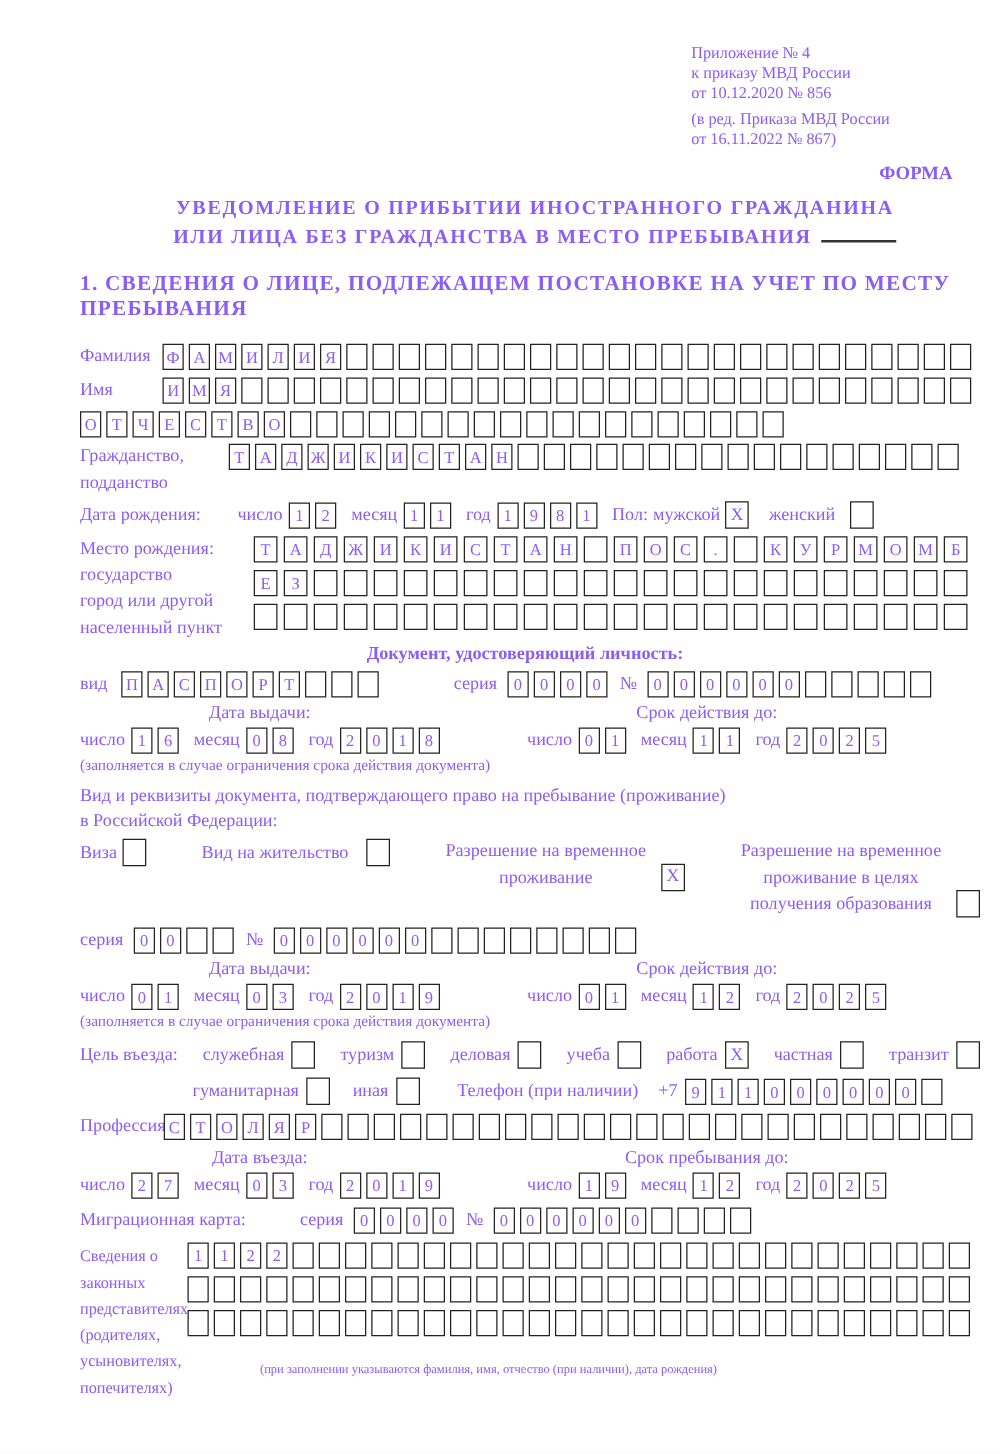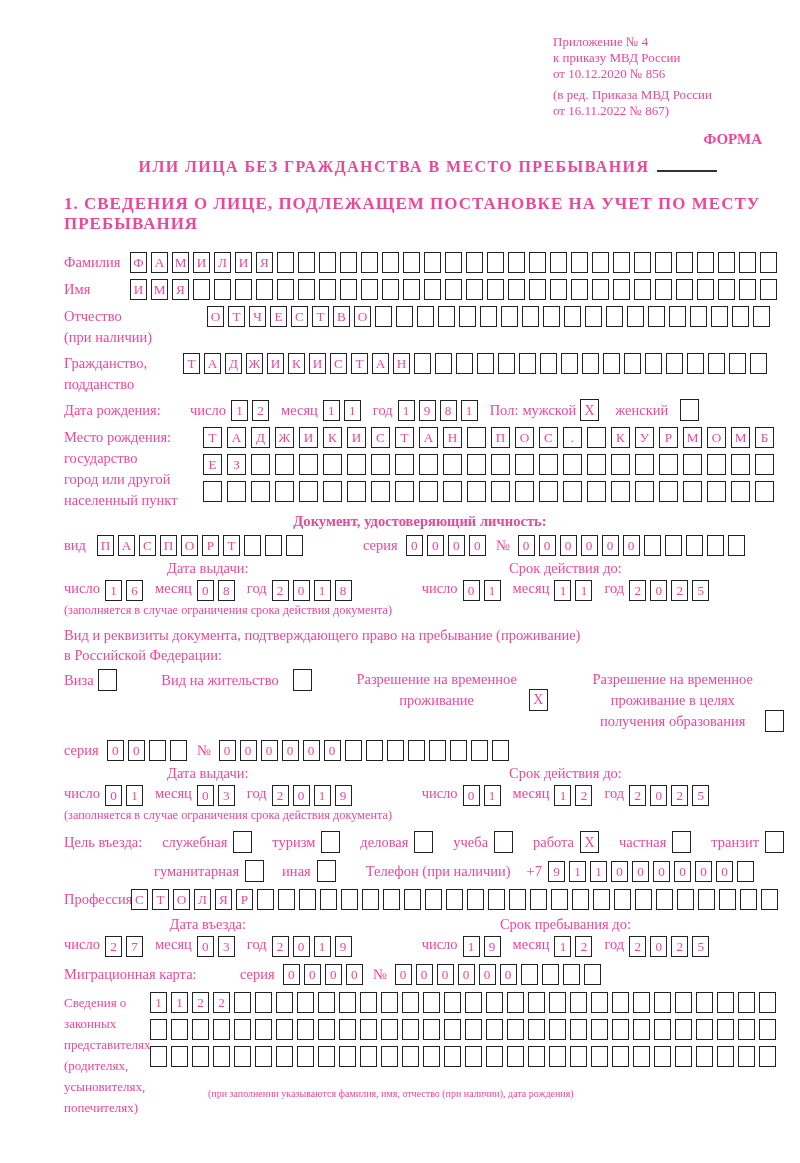--- a/index.html
+++ b/index.html
@@ -1,17 +1,17 @@
 <!DOCTYPE html>
 <html><head>
 <meta charset="utf-8">
 <style>
   html,body{margin:0;padding:0;background:#f2f2f2;}
   .page{width:800px;height:1163px;box-sizing:border-box;margin:0 auto;background:#fff;
-        padding:34px 8px 0 64px;font-family:"Liberation Serif","DejaVu Serif",serif;color:#ec4899;
+        padding:34px 8px 0 64px;font-family:"Liberation Serif","DejaVu Serif",serif;color:#8b5cf6;
         overflow:hidden;position:relative;}
   .hdr{margin-left:489px;font-size:13px;line-height:16px;}
   .hdr .rev{margin-top:5px;}
   .forma{font-weight:bold;font-size:15px;text-align:right;padding-right:30px;margin-top:12px;}
   .title{font-weight:bold;font-size:16px;letter-spacing:1.4px;text-align:center;line-height:22px;margin-top:8px;}
   .blank{display:inline-block;width:60px;border-bottom:2.2px solid #333;height:14px;margin-left:8px;vertical-align:baseline;}
   .sec{font-weight:bold;font-size:17px;letter-spacing:1.0px;margin-top:16px;}
   .txt{font-size:14.5px;line-height:20px;}
   
   .boxes{display:inline-flex;gap:4px;}
@@ -26,21 +26,21 @@
   .lbl{flex:0 0 auto;white-space:nowrap;}
   .ll{display:block;line-height:21px;}
   .small .ll{font-size:13px;line-height:21px;}
   .bp-rows{display:flex;flex-direction:column;gap:6px;}
   .center-b{font-weight:bold;font-size:14.6px;text-align:center;margin-top:2px;width:712px;}
   
   .dp{display:flex;margin-top:4px;}
   .dp-col{display:flex;flex-direction:column;}
   .dp-head{font-size:14.5px;line-height:17px;text-align:center;}
   .dp-row{display:flex;align-items:center;margin-top:3px;font-size:14.5px;}
-  .dg{display:inline-flex;align-items:flex-start;gap:5px;margin-right:12px;}
+  .dg{display:inline-flex;align-items:center;gap:5px;margin-right:12px;}
   .dg:last-child{margin-right:0;}
   .dlab{white-space:nowrap;font-size:14.5px;}
   .dp-note{font-size:12.3px;padding-right:46px;margin-top:2px;}
   
   .opts{display:flex;justify-content:space-between;align-items:flex-start;margin-top:4px;font-size:14.5px;width:720px;}
   .opt{display:flex;align-items:flex-end;}
   .olines{display:block;text-align:center;}
   .ol{display:block;line-height:21px;}
   .pr1{justify-content:space-between;width:720px;}
   .rep-note{margin-top:10px;margin-left:58px;font-size:10px;white-space:nowrap;}
@@ -61,20 +61,21 @@
     <div>к приказу МВД России</div>
     <div>от 10.12.2020 № 856</div>
     <div class="rev">
       <div>(в ред. Приказа МВД России</div>
       <div>от 16.11.2022 № 867)</div>
     </div>
   </div>
   <div class="forma">ФОРМА</div>
 
   <div class="title">
+    <div>УВЕДОМЛЕНИЕ О ПРИБЫТИИ ИНОСТРАННОГО ГРАЖДАНИНА</div>
     <div><span>ИЛИ ЛИЦА БЕЗ ГРАЖДАНСТВА В МЕСТО ПРЕБЫВАНИЯ</span><span class="blank"></span></div>
   </div>
 
   <div class="sec">1. СВЕДЕНИЯ О ЛИЦЕ, ПОДЛЕЖАЩЕМ ПОСТАНОВКЕ НА УЧЕТ ПО МЕСТУ ПРЕБЫВАНИЯ</div>
 
   <div class="frow mt18">
     <span class="lbl w66">Фамилия</span>
     <span class="boxes">
         <span class="cb">Ф</span>
         <span class="cb">А</span>
@@ -141,24 +142,20 @@
         <span class="cb"></span>
         <span class="cb"></span>
         <span class="cb"></span>
         <span class="cb"></span>
         <span class="cb"></span>
         <span class="cb"></span>
       </span>
   </div>
 
   <div class="frow mt6">
-    <span class="lbl w143">
-      <span class="ll">Отчество</span>
-      <span class="ll">(при наличии)</span>
-    </span>
     <span class="boxes">
         <span class="cb">О</span>
         <span class="cb">Т</span>
         <span class="cb">Ч</span>
         <span class="cb">Е</span>
         <span class="cb">С</span>
         <span class="cb">Т</span>
         <span class="cb">В</span>
         <span class="cb">О</span>
         <span class="cb"></span>

